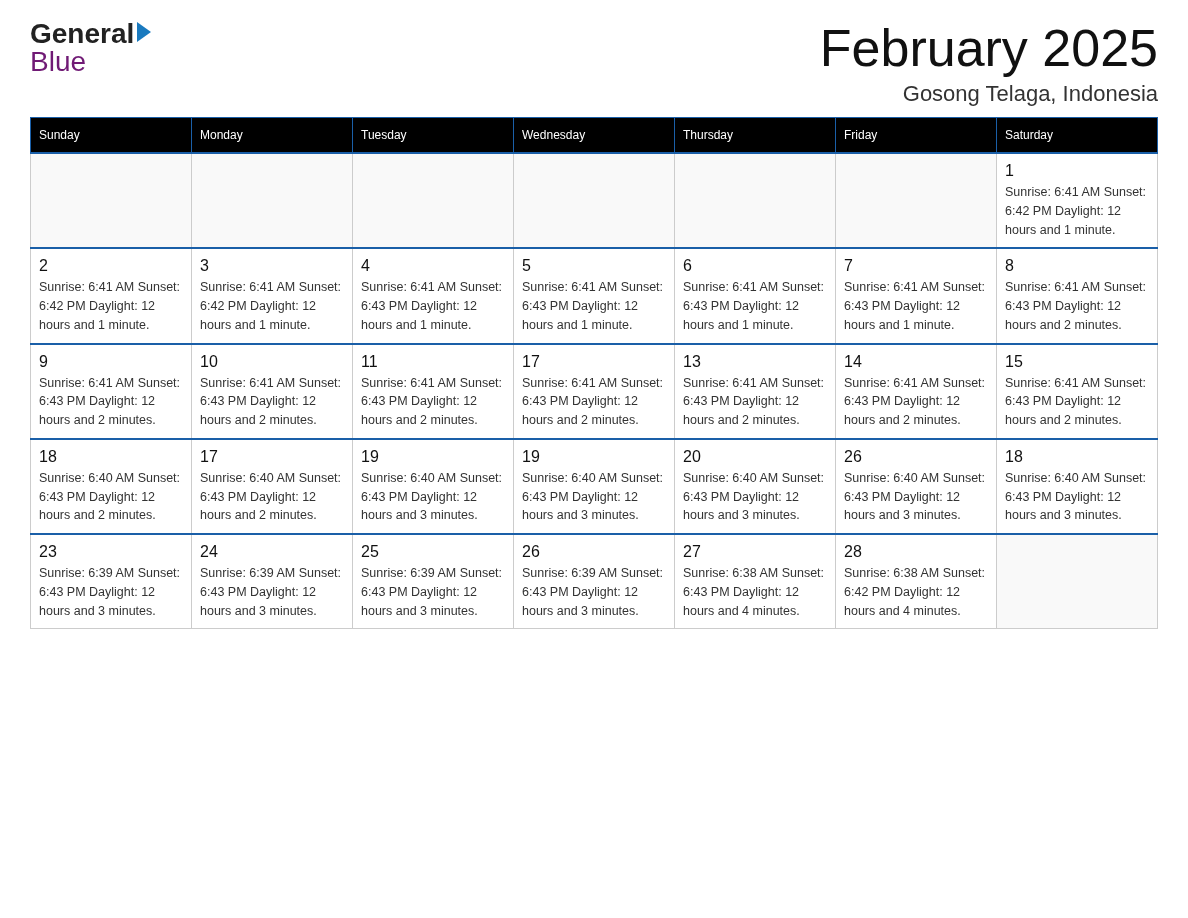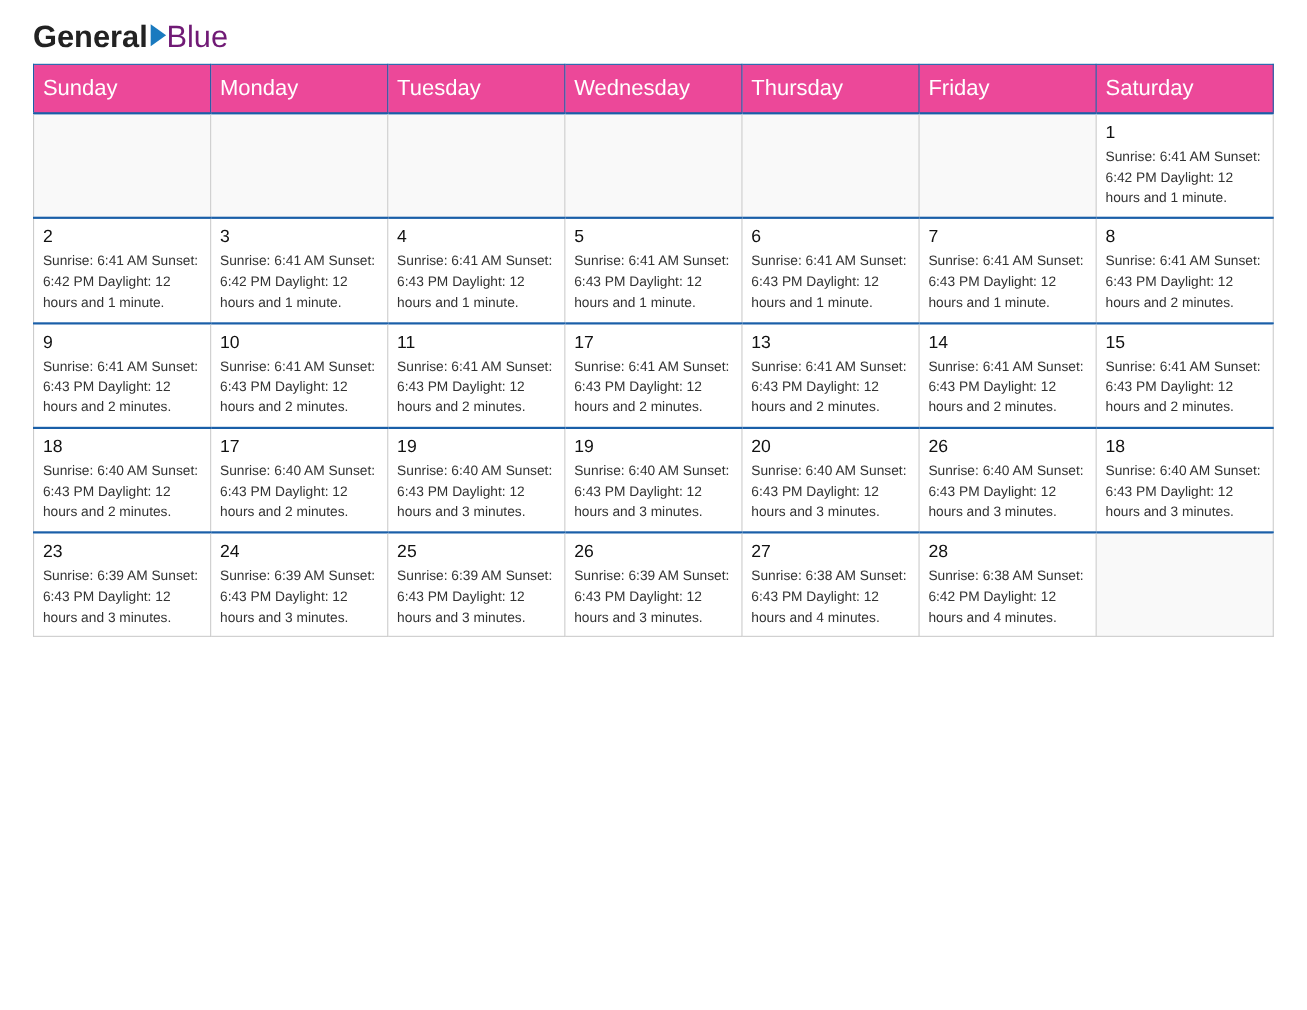--- a/index.html
+++ b/index.html
@@ -12,21 +12,21 @@
       padding: 20px 30px;
     }
     .header {
       display: flex;
       justify-content: space-between;
       align-items: flex-start;
       margin-bottom: 10px;
     }
     .logo {
       display: flex;
-      flex-direction: row;
+      flex-direction: column;
       align-items: flex-start;
     }
     .logo-general {
       font-size: 28px;
       font-weight: bold;
       color: #222;
       line-height: 1;
     }
     .logo-blue {
       font-size: 28px;
@@ -58,23 +58,23 @@
       font-size: 22px;
       color: #333;
       margin-top: 4px;
     }
     table {
       width: 100%;
       border-collapse: collapse;
       margin-top: 10px;
     }
     thead tr th {
-      background-color: #ec4899;
+      background-color: #000000;
       color: #fff;
-      font-size: 20px;
+      font-size: 12px;
       font-weight: normal;
       padding: 10px 8px;
       text-align: left;
       border: 1px solid #1a5fa8;
     }
     tbody tr td {
       vertical-align: top;
       padding: 8px 8px;
       border: 1px solid #ccc;
       width: 14.28%;
@@ -104,20 +104,24 @@
 </head>
 <body>
 
 <div class="header">
   <div class="logo">
     <div style="display:flex;align-items:center;">
       <span class="logo-general">General</span>
       <span class="logo-arrow"></span>
     </div>
     <span class="logo-blue">Blue</span>
+  </div>
+  <div class="title-block">
+    <div class="month-title">February 2025</div>
+    <div class="location">Gosong Telaga, Indonesia</div>
   </div>
 </div>
 
 <table>
   <thead>
     <tr>
       <th>Sunday</th>
       <th>Monday</th>
       <th>Tuesday</th>
       <th>Wednesday</th>

